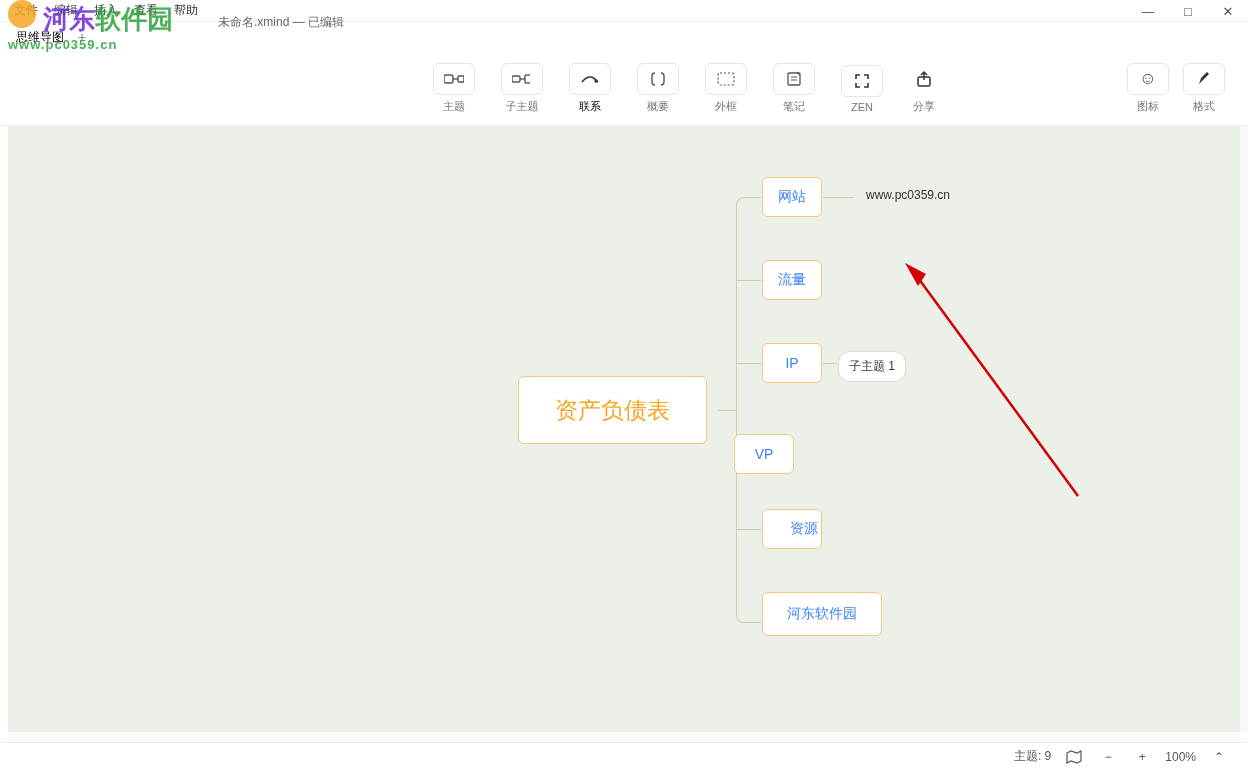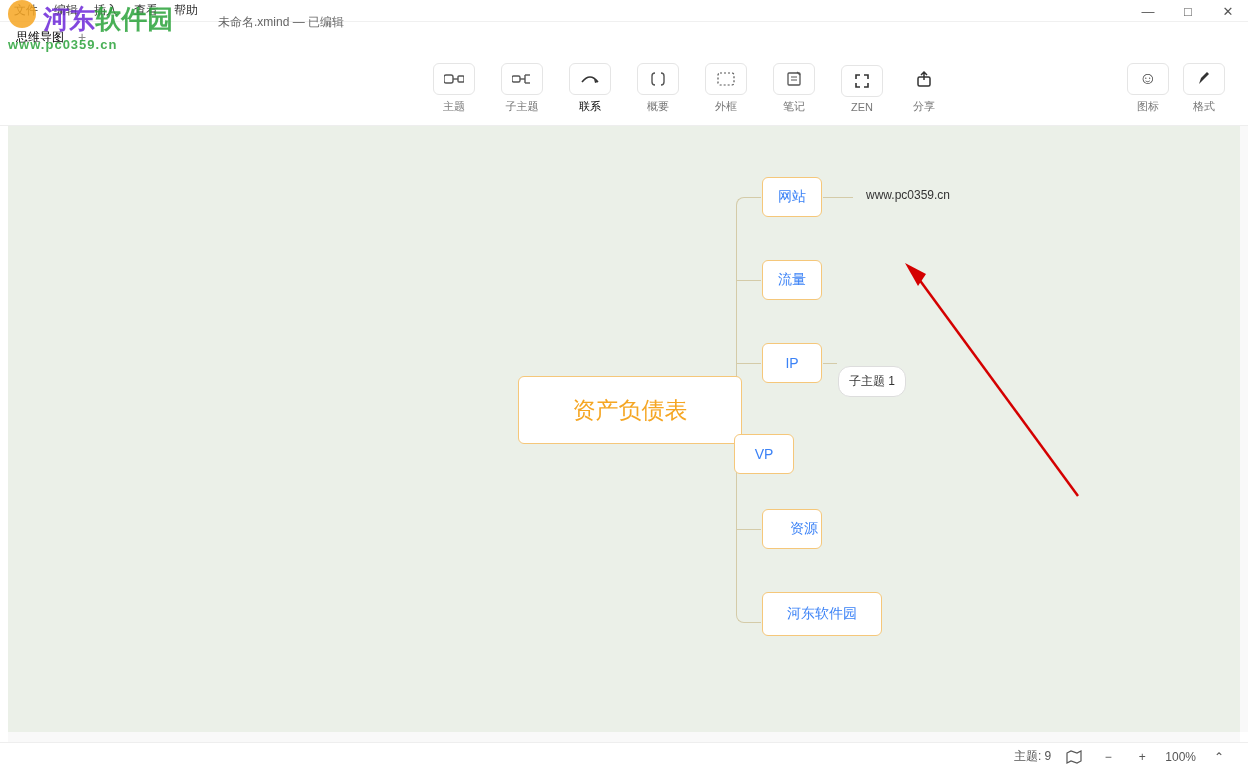--- a/index.html
+++ b/index.html
@@ -26,23 +26,23 @@
 .tool-btn .icon-box { width: 42px; height: 32px; border: 1px solid #e5e5e5; border-radius: 6px; display: flex; align-items: center; justify-content: center; font-size: 17px; color: #444; margin-bottom: 4px; }
 .tool-btn.noborder .icon-box { border: none; }
 .tool-btn .label { font-size: 11px; color: #777; }
 .tool-btn.active .label { color: #000; font-weight: 500; }
 
 
 .canvas { position: absolute; top: 126px; left: 8px; right: 8px; bottom: 28px; background: #ebf0e8; overflow: hidden; }
 
 
 .node { position: absolute; background: #fff; border: 1px solid #f5c77a; border-radius: 6px; display: flex; align-items: center; justify-content: center; font-size: 14px; color: #3b82f6; cursor: pointer; }
-.node.central { left: 510px; top: 250px; width: 224px; height: 68px; font-size: 23px; color: #f5a623; font-weight: 500; }
+.node.central { left: 510px; top: 250px; width: 189px; height: 68px; font-size: 23px; color: #f5a623; font-weight: 500; }
 .node.child { width: 60px; height: 40px; }
-.subnode { position: absolute; background: #fff; border: 1px solid #ddd; border-radius: 12px; font-size: 12px; color: #333; padding: 6px 10px; margin-top: 15px; }
+.subnode { position: absolute; background: #fff; border: 1px solid #ddd; border-radius: 12px; font-size: 12px; color: #333; padding: 6px 10px; }
 .subtext { position: absolute; font-size: 12px; color: #333; }
 .hline { position: absolute; border-top: 1px solid #d4cba8; }
 
 
 .arrow-svg { position: absolute; pointer-events: none; }
 
 
 .statusbar { position: absolute; bottom: 0; left: 0; right: 0; height: 28px; display: flex; align-items: center; justify-content: flex-end; padding: 0 18px; gap: 12px; font-size: 12px; color: #555; background: #fff; border-top: 1px solid #eee; }
 .sb-btn { width: 22px; height: 18px; display: flex; align-items: center; justify-content: center; cursor: pointer; }
 

